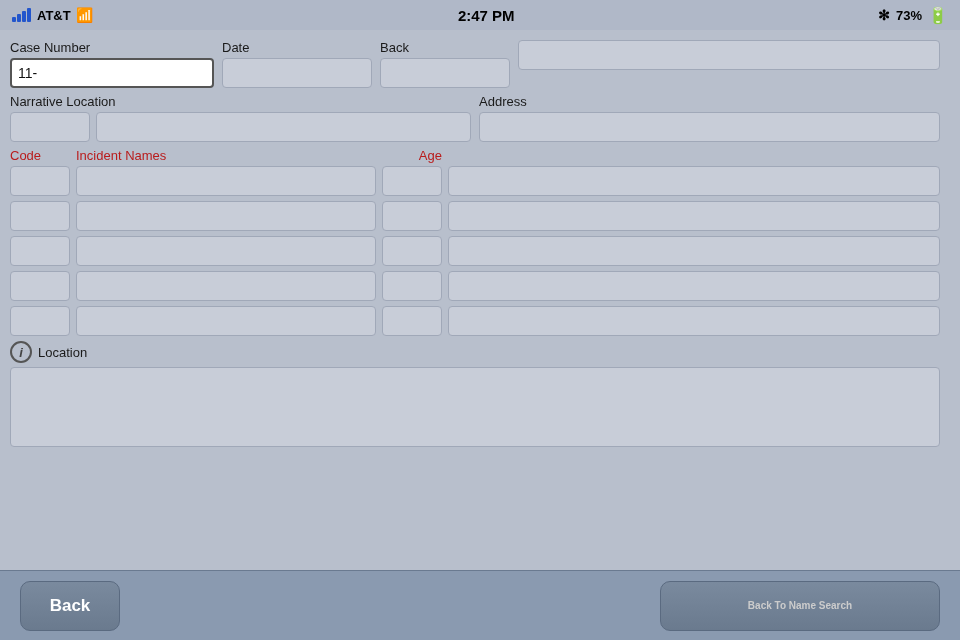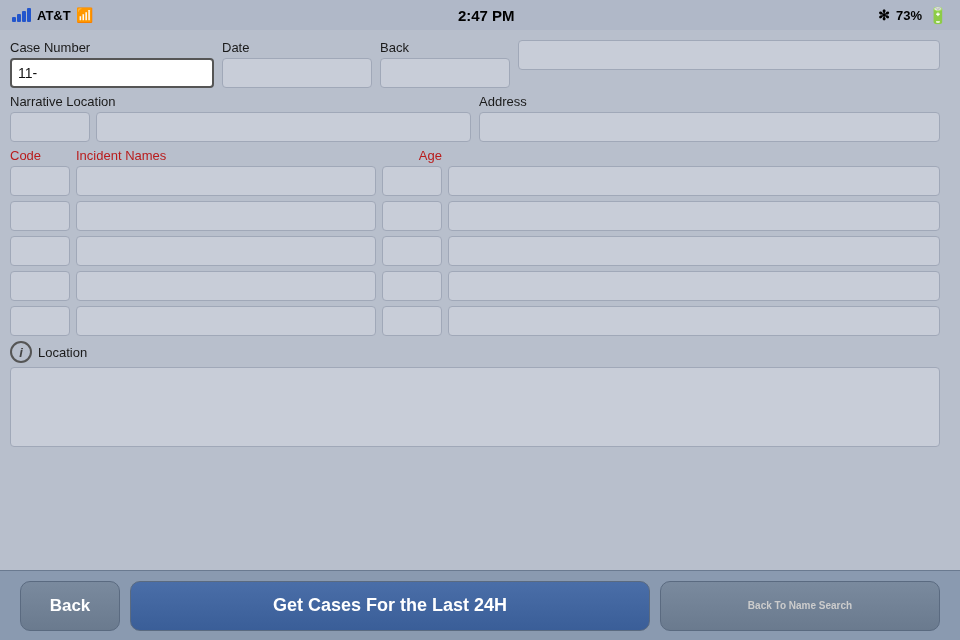--- a/index.html
+++ b/index.html
@@ -304,15 +304,14 @@
       <div class="info-icon">i</div>
       <span class="field-label">Location</span>
     </div>
     <textarea class="narrative-input" style=""></textarea>
   </div>
 
 </div>
 
 <div class="bottom-bar">
   <button class="btn btn-back">Back</button>
-  <button class="btn btn-cases">Get Cases For the Last 24H</button>
   <button class="btn btn-name-search">Back To Name Search</button>
 </div>
 
 </body></html>

